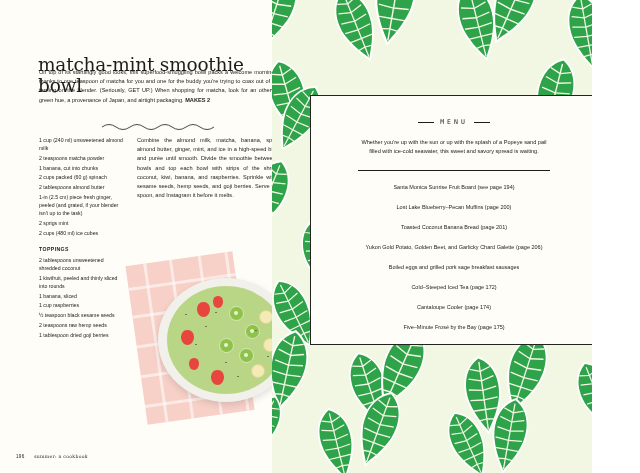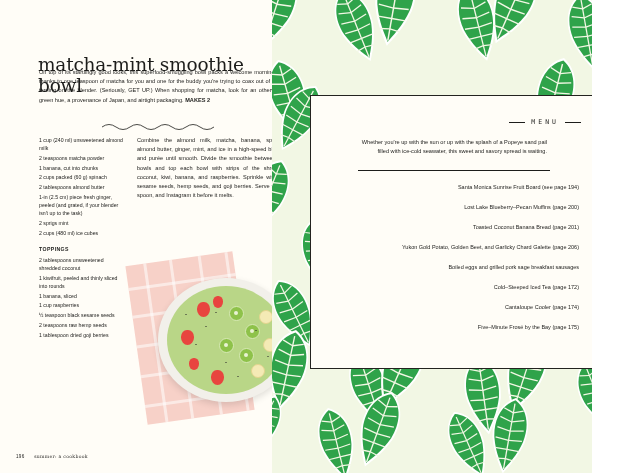--- a/index.html
+++ b/index.html
@@ -201,23 +201,23 @@
     position: absolute;
     inset: 0;
   }
   .menu-card {
     position: absolute;
     left: 38px;
     top: 95px;
     width: 288px;
     background: #fffdf7;
     border: 1px solid #23231f;
-    padding: 14px 18px 36px;
+    padding: 14px 18px 12px;
     box-sizing: border-box;
-    text-align: right;
+    text-align: center;
   }
   .menu-kicker {
     font-family: "DejaVu Sans Mono", monospace;
     font-size: 6.5px;
     letter-spacing: 3px;
     color: #1d1d1b;
     display: inline-block;
     position: relative;
     padding: 0 20px;
   }

